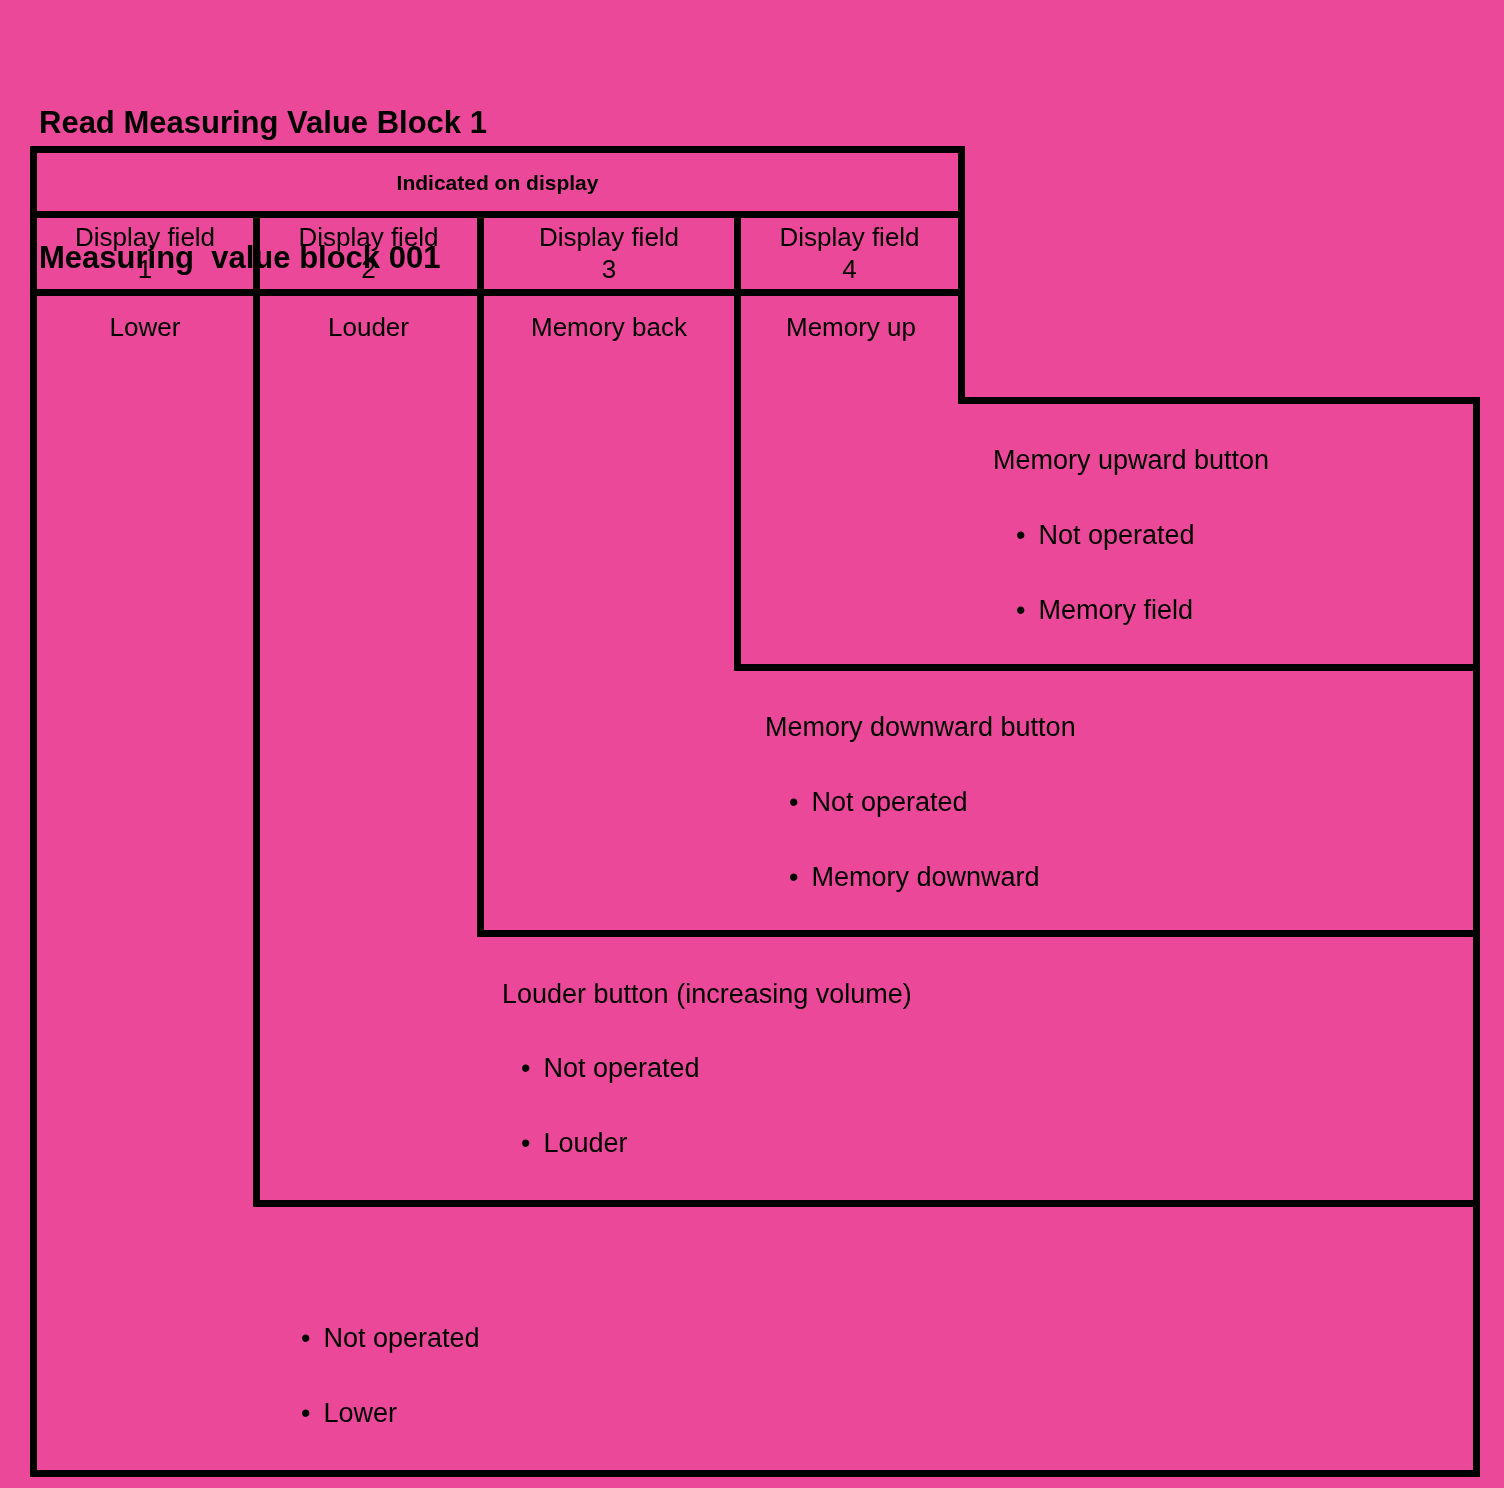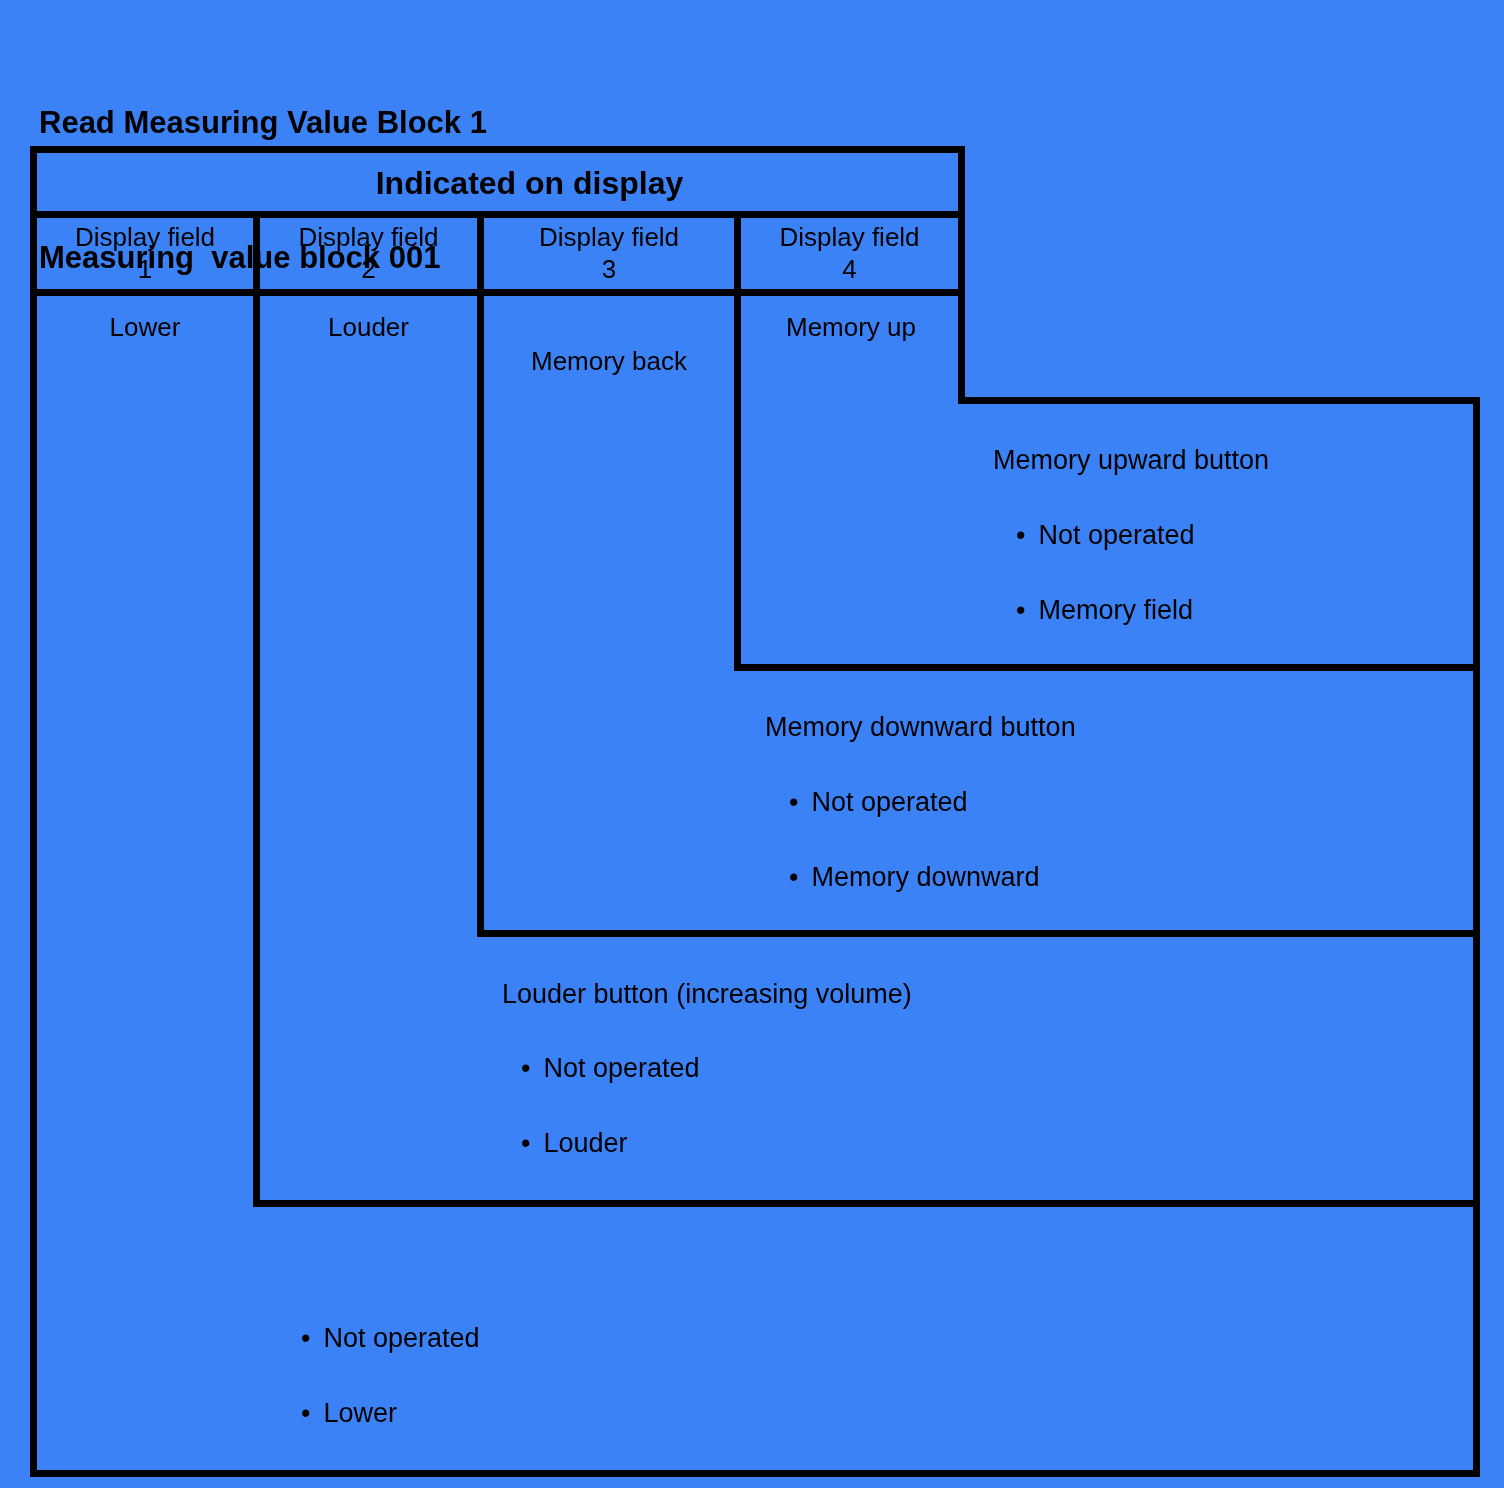--- a/index.html
+++ b/index.html
@@ -4,21 +4,21 @@
 <style>
   html, body {
     margin: 0;
     padding: 0;
     background: #ffffff;
   }
   .canvas {
     position: relative;
     width: 1504px;
     height: 1488px;
-    background: #3b82f6;
+    background: #ec4899;
     color: #000000;
     font-family: "Liberation Sans", "DejaVu Sans", sans-serif;
     overflow: hidden;
   }
   .line {
     position: absolute;
     background: #000000;
   }
   .h { height: 7px; }
   .v { width: 7px; }
@@ -35,23 +35,22 @@
 
   .table-header-cell {
     position: absolute;
     left: 37px;
     top: 158px;
     width: 921px;
     height: 50px;
     display: flex;
     align-items: center;
     justify-content: center;
-    font-size: 32px;
+    font-size: 21px;
     font-weight: bold;
-    padding-left: 32px;
   }
 
   .col-header {
     position: absolute;
     top: 220px;
     height: 66px;
     display: flex;
     flex-direction: column;
     align-items: center;
     justify-content: center;
@@ -128,21 +127,21 @@
     <div>Display field</div>
     <div>3</div>
   </div>
   <div class="col-header" style="left:741px; width:217px;">
     <div>Display field</div>
     <div>4</div>
   </div>
 
   <div class="col-value" style="left:37px;  width:216px;">Lower</div>
   <div class="col-value" style="left:260px; width:217px;">Louder</div>
-  <div class="col-value" style="left:484px; width:250px;margin-top:34px;">Memory back</div>
+  <div class="col-value" style="left:484px; width:250px;">Memory back</div>
   <div class="col-value" style="left:741px; width:220px;">Memory up</div>
 
   <div class="legend-heading" style="left:993px; top:445px;">Memory upward button</div>
   <div class="bullet-row" style="left:1016px; top:520px;">
     <span class="bullet-glyph">•</span><span>Not operated</span>
   </div>
   <div class="bullet-row" style="left:1016px; top:595px;">
     <span class="bullet-glyph">•</span><span>Memory field</span>
   </div>
 

